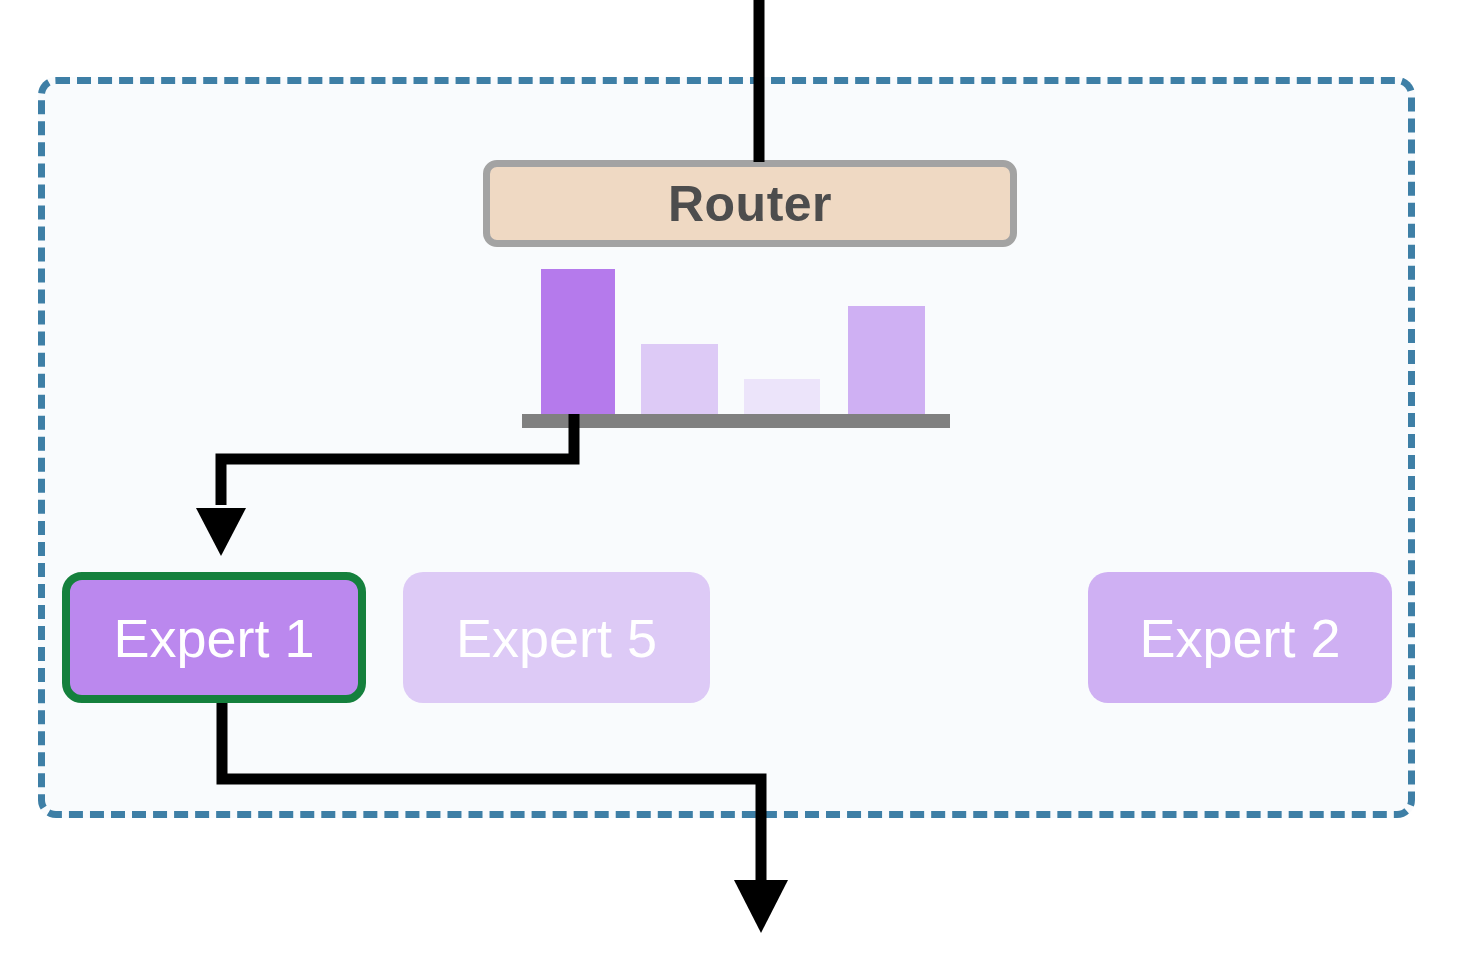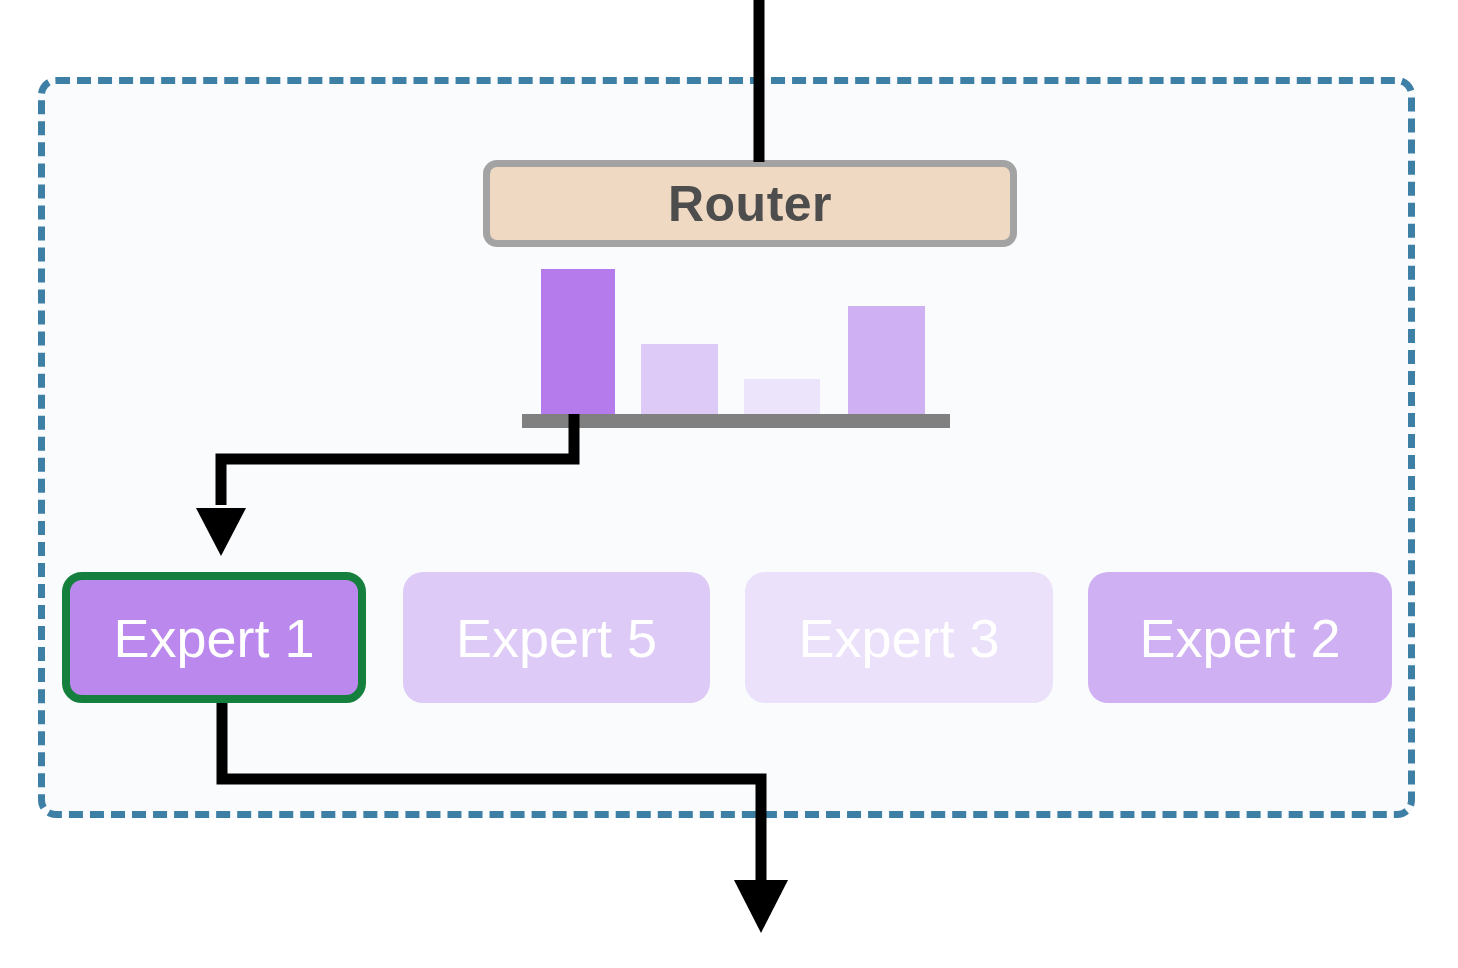--- a/index.html
+++ b/index.html
@@ -126,23 +126,20 @@
   </div>
 
   <div class="expert-box active" style="left:62px; width:304px; background:#bb88ee;">
     <span class="expert-label">Expert 1</span>
   </div>
 
   <div class="expert-box" style="left:403px; width:307px; background:#ddcaf6;">
     <span class="expert-label">Expert 5</span>
   </div>
 
-  <div class="expert-box" style="left:745px; width:308px; background:#ebe1fa;">
-    <span class="expert-label">Expert 3</span>
-  </div>
 
   <div class="expert-box" style="left:1088px; width:304px; background:#cfb0f3;">
     <span class="expert-label">Expert 2</span>
   </div>
 
   <svg class="connectors" viewBox="0 0 1458 968">
 
     <path d="M 759,0 L 759,162" stroke="#000000" stroke-width="11" fill="none"></path>
 
     <path d="M 574,414 L 574,459 L 221,459 L 221,505" stroke="#000000" stroke-width="11" fill="none" stroke-linejoin="miter"></path>

